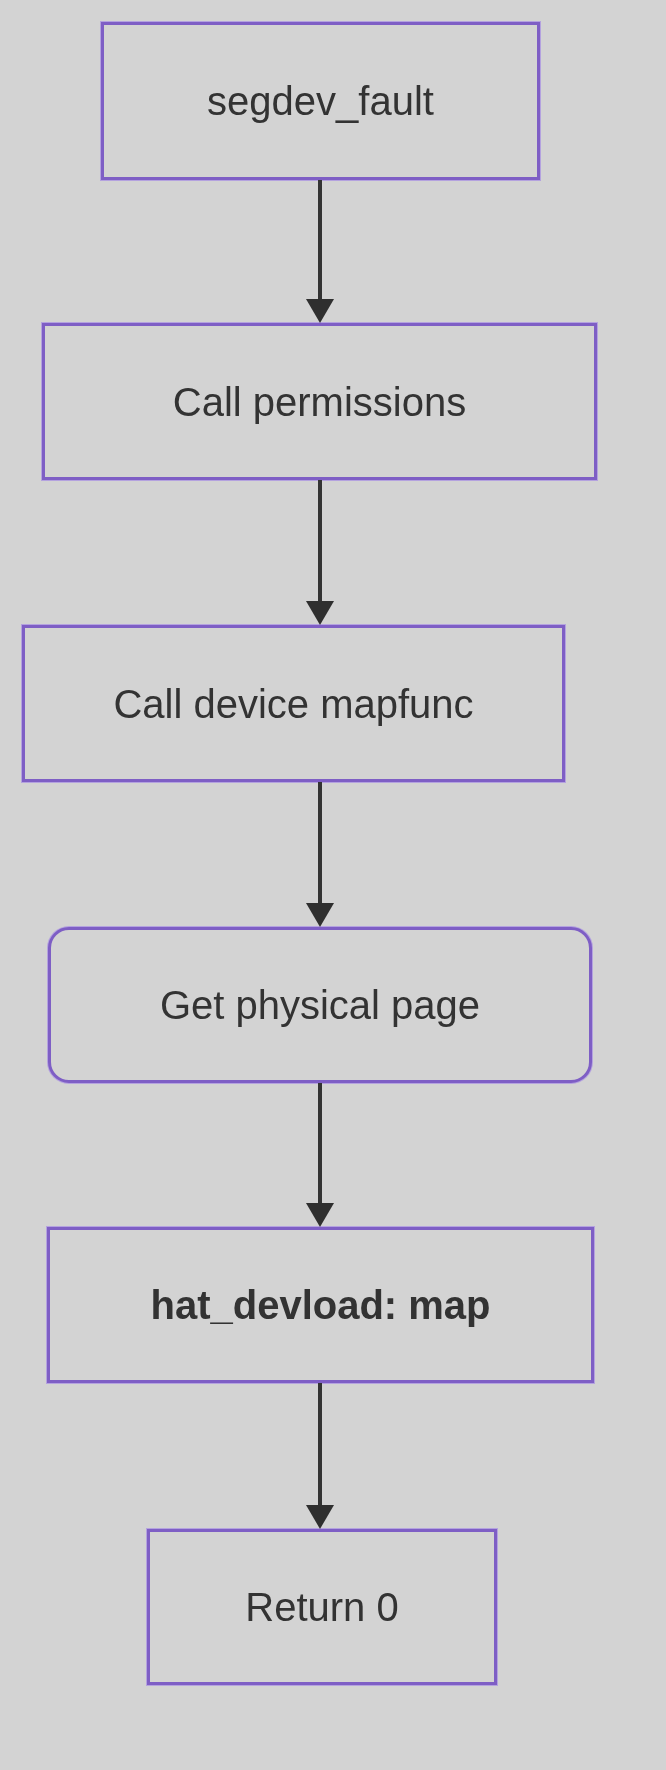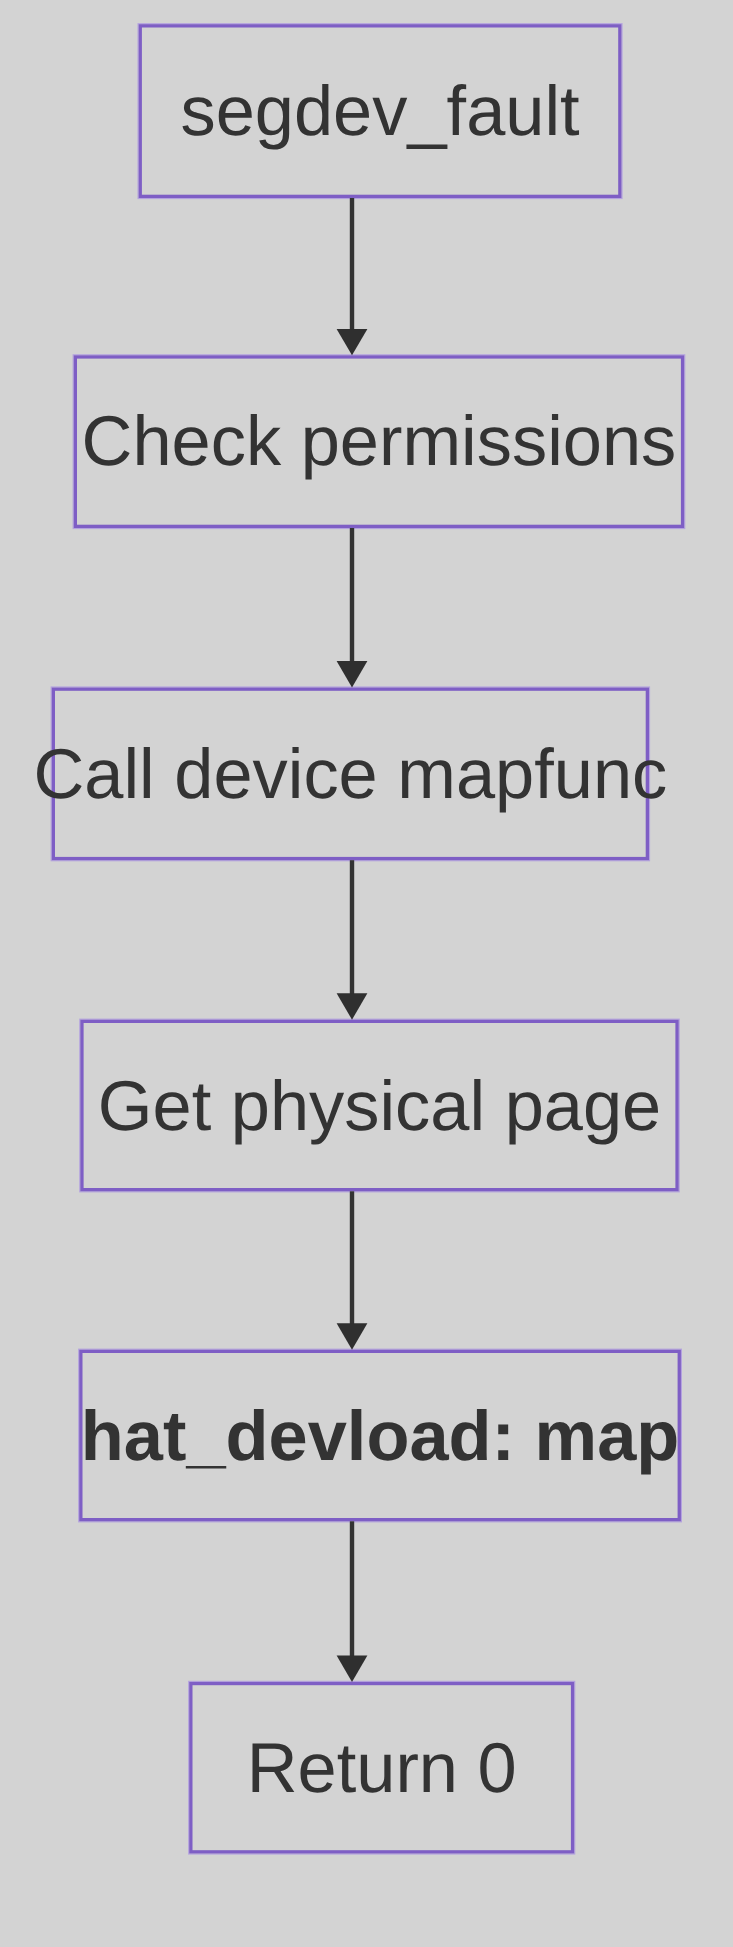--- a/index.html
+++ b/index.html
@@ -19,24 +19,23 @@
     position: absolute;
     box-sizing: border-box;
     background: #d3d3d3;
     border: 3px solid #7e5ec5;
     box-shadow: 0 0 0 1px #b4a2df;
     display: flex;
     align-items: center;
     justify-content: center;
     text-align: center;
     color: #333333;
-    font-size: 64px;
+    font-size: 40px;
     line-height: 1.2;
     white-space: nowrap;
-    margin-left: 25px;
   }
   .edge-line {
     position: absolute;
     width: 4px;
     background: #333333;
   }
   .arrowhead {
     position: absolute;
     width: 0;
     height: 0;
@@ -48,28 +47,28 @@
 </head>
 <body>
 
 <div class="canvas">
 
   <div class="node" style="left:101px; top:22px;  width:439px; height:158px;">
     <span>segdev_fault</span>
   </div>
 
   <div class="node" style="left:42px;  top:323px; width:555px; height:157px;">
-    <span>Check permissions</span>
+    <span>Call permissions</span>
   </div>
 
   <div class="node" style="left:22px;  top:625px; width:543px; height:157px;">
     <span>Call device mapfunc</span>
   </div>
 
-  <div class="node" style="left:48px;  top:927px; width:544px; height:156px;">
+  <div class="node" style="left:48px;  top:927px; width:544px; height:156px;border-radius:21px;">
     <span>Get physical page</span>
   </div>
 
   <div class="node" style="left:47px;  top:1227px; width:547px; height:156px;font-weight:bold;">
     <span>hat_devload: map</span>
   </div>
 
   <div class="node" style="left:147px; top:1529px; width:350px; height:156px;">
     <span>Return 0</span>
   </div>

